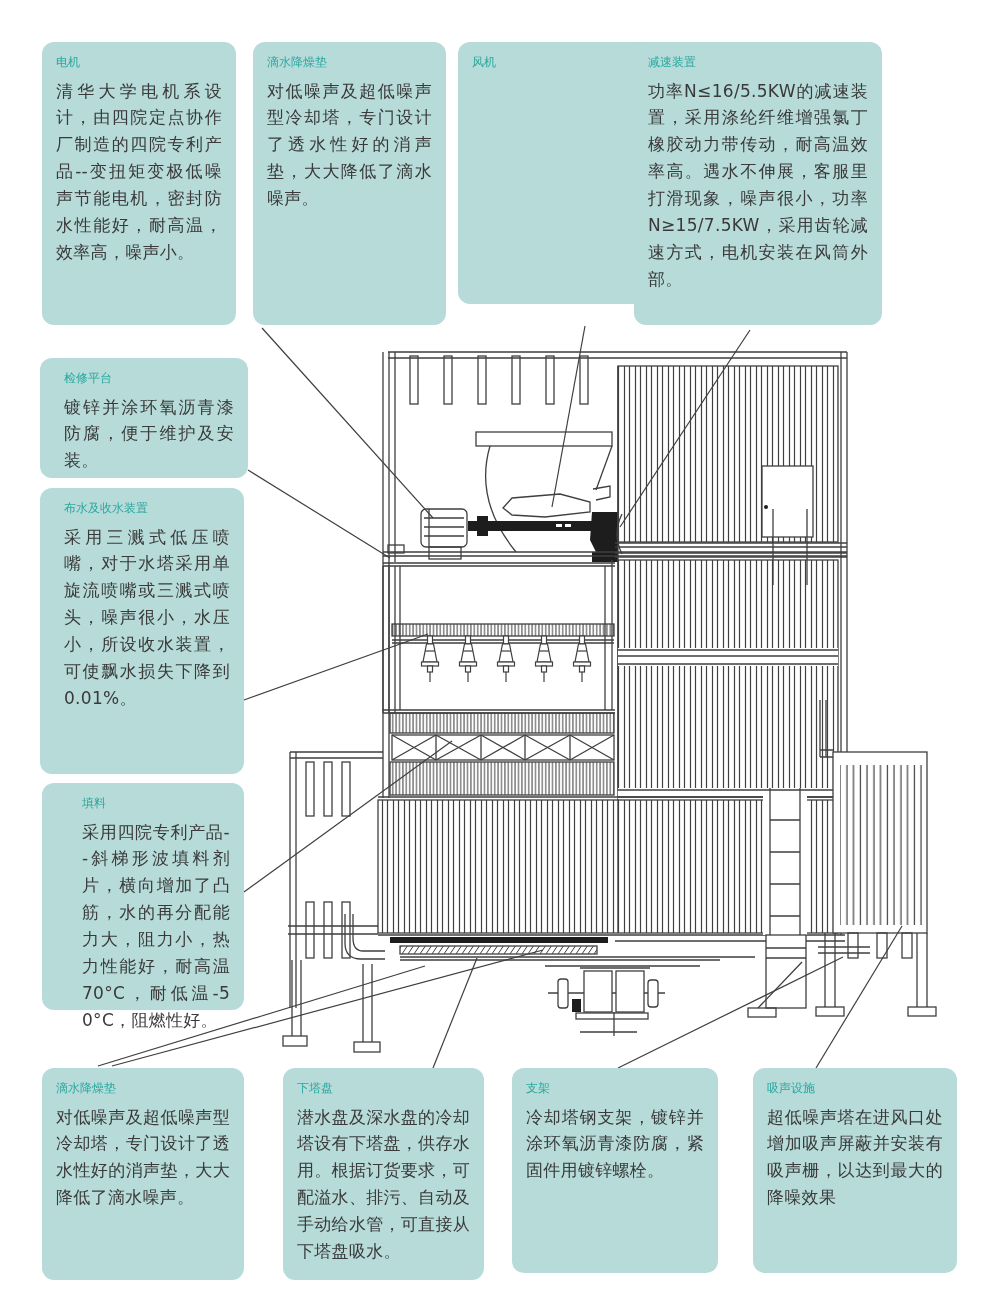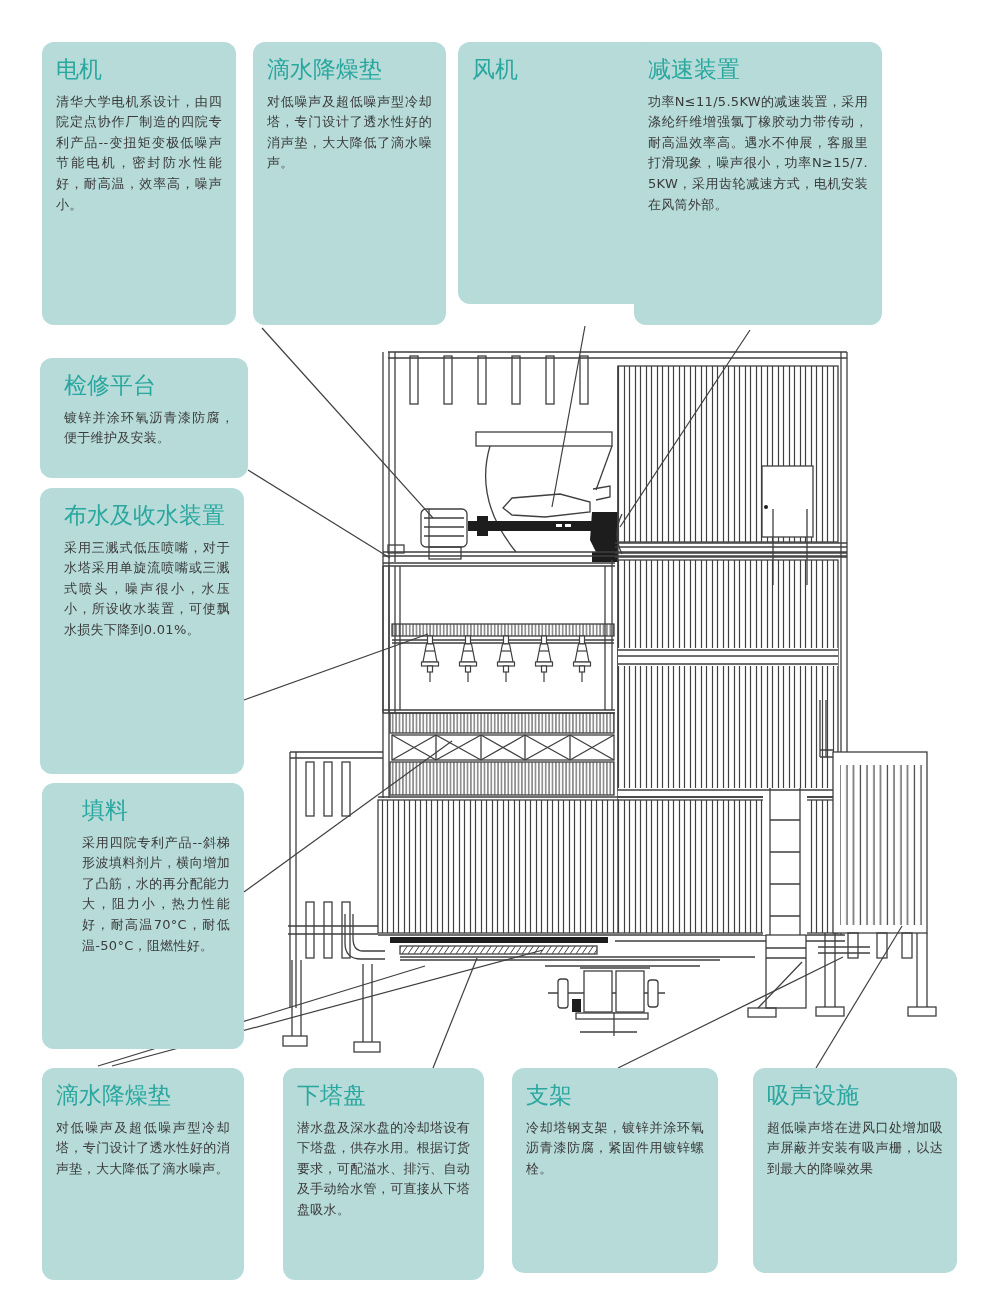--- a/index.html
+++ b/index.html
@@ -5,35 +5,35 @@
   html,body{margin:0;padding:0;background:#ffffff;}
   #page{
     position:relative;width:1000px;height:1297px;background:#ffffff;overflow:hidden;
     font-family:"DejaVu Sans","Liberation Sans",sans-serif;
   }
   .callout{
     position:absolute;background:#b6dbd9;border-radius:12px;
     padding:13px 14px 12px 14px;box-sizing:border-box;
   }
   .callout .title{
-    display:block;color:#2aa79f;font-size:23px;line-height:1.3;margin-bottom:7px;
+    display:block;color:#2aa79f;font-size:12px;line-height:1.3;margin-bottom:7px;
   }
   .callout .body{
-    color:#3a3a3a;font-size:13px;line-height:1.58;text-align:justify;
+    color:#3a3a3a;font-size:17px;line-height:1.58;text-align:justify;
     letter-spacing:0.3px;word-break:break-all;
   }
   
   #c-motor      {left:42px; top:42px;  width:194px;height:283px;}
   #c-drip-top   {left:253px;top:42px;  width:193px;height:283px;}
   #c-fan        {left:458px;top:42px;  width:205px;height:262px;}
   #c-gear       {left:634px;top:42px;  width:248px;height:283px;}
   
   #c-platform   {left:40px; top:358px; width:208px;height:120px;padding-left:24px;}
   #c-water      {left:40px; top:488px; width:204px;height:286px;padding-left:24px;}
-  #c-fill       {left:42px; top:783px; width:202px;height:266px;padding-left:40px;}
+  #c-fill       {left:42px; top:783px; width:202px;height:227px;padding-left:40px;}
   
   #c-drip-bottom{left:42px; top:1068px;width:202px;height:212px;}
   #c-basin      {left:283px;top:1068px;width:201px;height:212px;}
   #c-support    {left:512px;top:1068px;width:206px;height:205px;}
   #c-acoustic   {left:753px;top:1068px;width:204px;height:205px;}
   #diagram-svg{position:absolute;left:0;top:0;}
 </style>
 </head>
 <body>
 
@@ -247,21 +247,21 @@
     <span class="title">滴水降燥垫</span>
     <div class="body">对低噪声及超低噪声型冷却塔，专门设计了透水性好的消声垫，大大降低了滴水噪声。</div>
   </div>
 
   <div class="callout" id="c-fan">
     <span class="title">风机</span>
   </div>
 
   <div class="callout" id="c-gear">
     <span class="title">减速装置</span>
-    <div class="body">功率N≤11/5.5KW的减速装置，采用涤纶纤维增强氯丁橡胶动力带传动，耐高温效率高。遇水不伸展，客服里打滑现象，噪声很小，功率N≥15/7.5KW，采用齿轮减速方式，电机安装在风筒外部。</div>
+    <div class="body">功率N≤16/5.5KW的减速装置，采用涤纶纤维增强氯丁橡胶动力带传动，耐高温效率高。遇水不伸展，客服里打滑现象，噪声很小，功率N≥15/7.5KW，采用齿轮减速方式，电机安装在风筒外部。</div>
   </div>
 
   <div class="callout" id="c-platform">
     <span class="title">检修平台</span>
     <div class="body">镀锌并涂环氧沥青漆防腐，便于维护及安装。</div>
   </div>
 
   <div class="callout" id="c-water">
     <span class="title">布水及收水装置</span>
     <div class="body">采用三溅式低压喷嘴，对于水塔采用单旋流喷嘴或三溅式喷头，噪声很小，水压小，所设收水装置，可使飘水损失下降到0.01%。</div>

